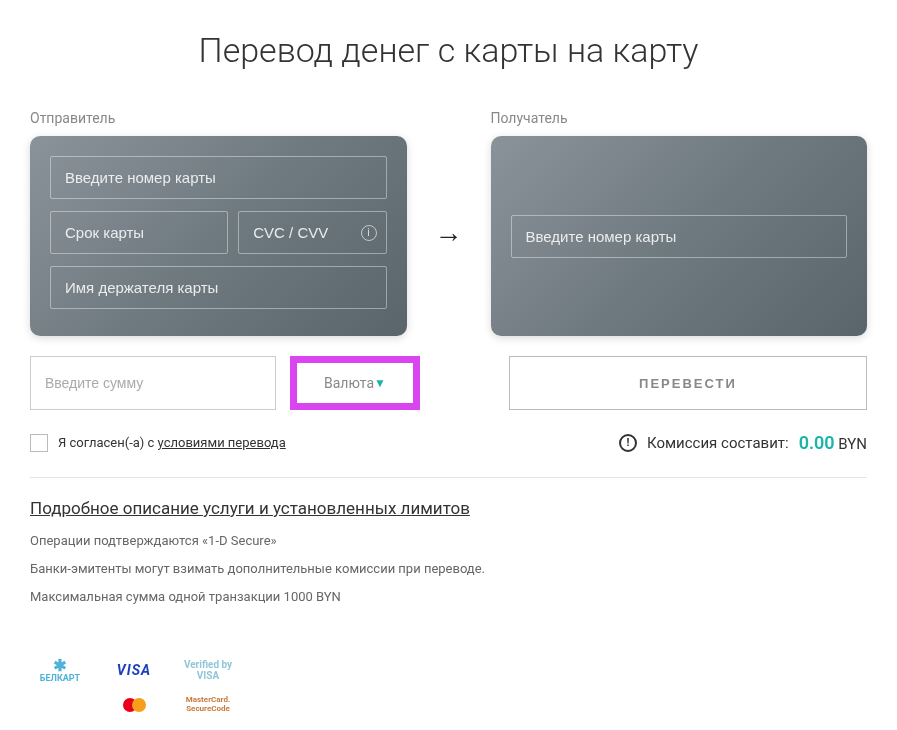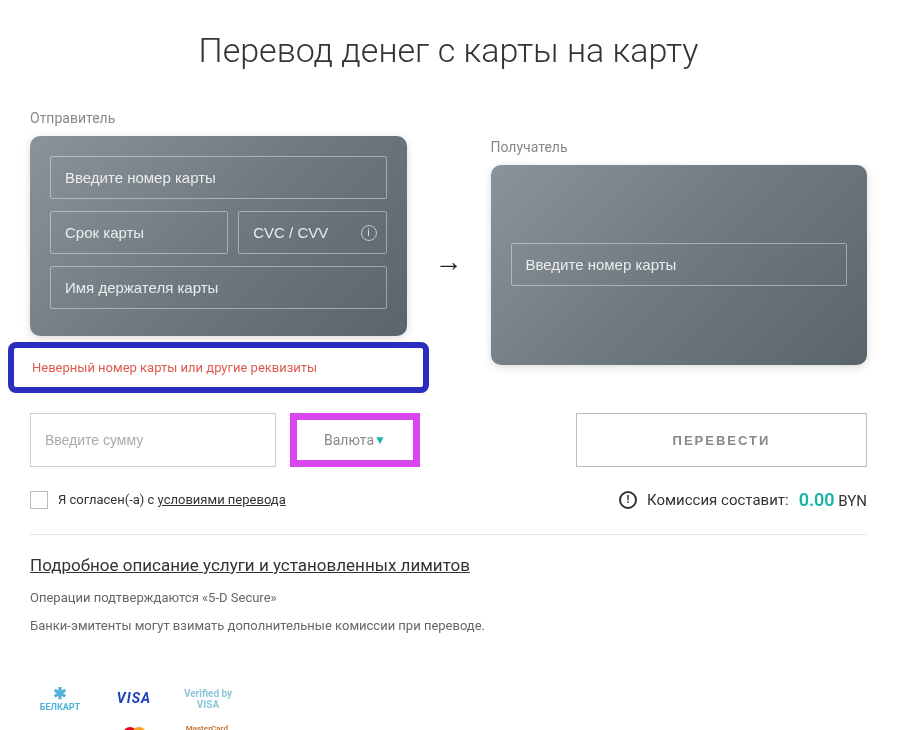--- a/index.html
+++ b/index.html
@@ -22,21 +22,21 @@
 .arrow { font-size: 28px; color: #222; padding: 0 8px; line-height: 1; margin-top: 20px; }
 .highlight-box { border: 6px solid #2a2dbd; border-radius: 8px; padding: 12px 18px; margin-top: 6px; margin-left: -22px; margin-right: -22px; }
 .error-text { color: #e15a4f; font-size: 13px; }
 .controls-row { display: flex; gap: 20px; margin-top: 20px; align-items: stretch; }
 .left-controls { display: flex; gap: 14px; width: 390px; }
 .amount-input { flex: 1; border: 1px solid #ccc; padding: 12px 14px; font-size: 14px; outline: none; color: #333; }
 .amount-input::placeholder { color: #aaa; }
 .currency-select { width: 130px; border: 7px solid #d946ef; padding: 12px 14px; font-size: 14px; color: #888; display: flex; align-items: center; justify-content: center; cursor: pointer; background: #fff; }
 .currency-select .caret { color: #1ab5a8; font-size: 12px; }
 .spacer { flex: 1; }
-.transfer-btn { width: 291px; border: 1px solid #bbb; background: #fff; color: #888; letter-spacing: 2px; font-size: 13px; font-weight: 600; padding: 14px 40px; cursor: pointer; text-transform: uppercase; }
+.transfer-btn { width: 358px; border: 1px solid #bbb; background: #fff; color: #888; letter-spacing: 2px; font-size: 13px; font-weight: 600; padding: 14px 40px; cursor: pointer; text-transform: uppercase; }
 .bottom-row { display: flex; justify-content: space-between; align-items: center; margin-top: 22px; }
 .agree { display: flex; align-items: center; gap: 10px; font-size: 13px; color: #333; }
 .checkbox { width: 18px; height: 18px; border: 1px solid #bbb; cursor: pointer; }
 .agree a { color: #333; text-decoration: underline; cursor: pointer; }
 .commission { display: flex; align-items: center; gap: 10px; font-size: 15px; color: #333; }
 .commission .warn-icon { width: 18px; height: 18px; border: 2px solid #333; border-radius: 50%; display: flex; align-items: center; justify-content: center; font-size: 11px; font-weight: bold; }
 .commission .amount { color: #1ab5a8; font-weight: 600; font-size: 18px; }
 hr.sep { border: none; border-top: 1px solid #e5e5e5; margin: 24px 0 20px; }
 .details { display: flex; justify-content: space-between; gap: 40px; flex-direction: column; }
 .details-left h3 { font-size: 17px; font-weight: 400; text-decoration: underline; color: #333; margin-bottom: 14px; }
@@ -66,23 +66,20 @@
         <div class="row">
           <input type="text" placeholder="Срок карты" style="">
           <div class="cvv-wrap">
             <input type="text" placeholder="CVC / CVV" style="">
             <span class="info-circle">i</span>
           </div>
         </div>
         <div class="holder">
           <input type="text" placeholder="Имя держателя карты" style="">
         </div>
-      </div>
-      <div class="highlight-box">
-        <div class="error-text">Неверный номер карты или другие реквизиты</div>
       </div>
     </div>
 
     <div class="arrow">→</div>
 
     <div class="card-section">
       <div class="card-label">Получатель</div>
       <div class="card recipient-card">
         <input type="text" placeholder="Введите номер карты" style="">
       </div>
@@ -117,22 +114,23 @@
         <span>BYN</span>
       </span>
     </div>
   </div>
 
   <hr class="sep">
 
   <div class="details">
     <div class="details-left">
       <h3>Подробное описание услуги и установленных лимитов</h3>
-      <p>Операции подтверждаются «5-D Secure»</p>
+      <p>Операции подтверждаются «1-D Secure»</p>
       <p>Банки-эмитенты могут взимать дополнительные комиссии при переводе.</p>
+      <p>Максимальная сумма одной транзакции 1000 BYN</p>
     </div>
     <div class="logos">
       <div class="logo-badge belcart">
         <div style="font-size:16px;">✱</div>
         <div>БЕЛКАРТ</div>
       </div>
       <div class="logo-badge visa">VISA</div>
       <div class="logo-badge verified">Verified by VISA</div>
       <div></div>
       <div class="logo-badge">

